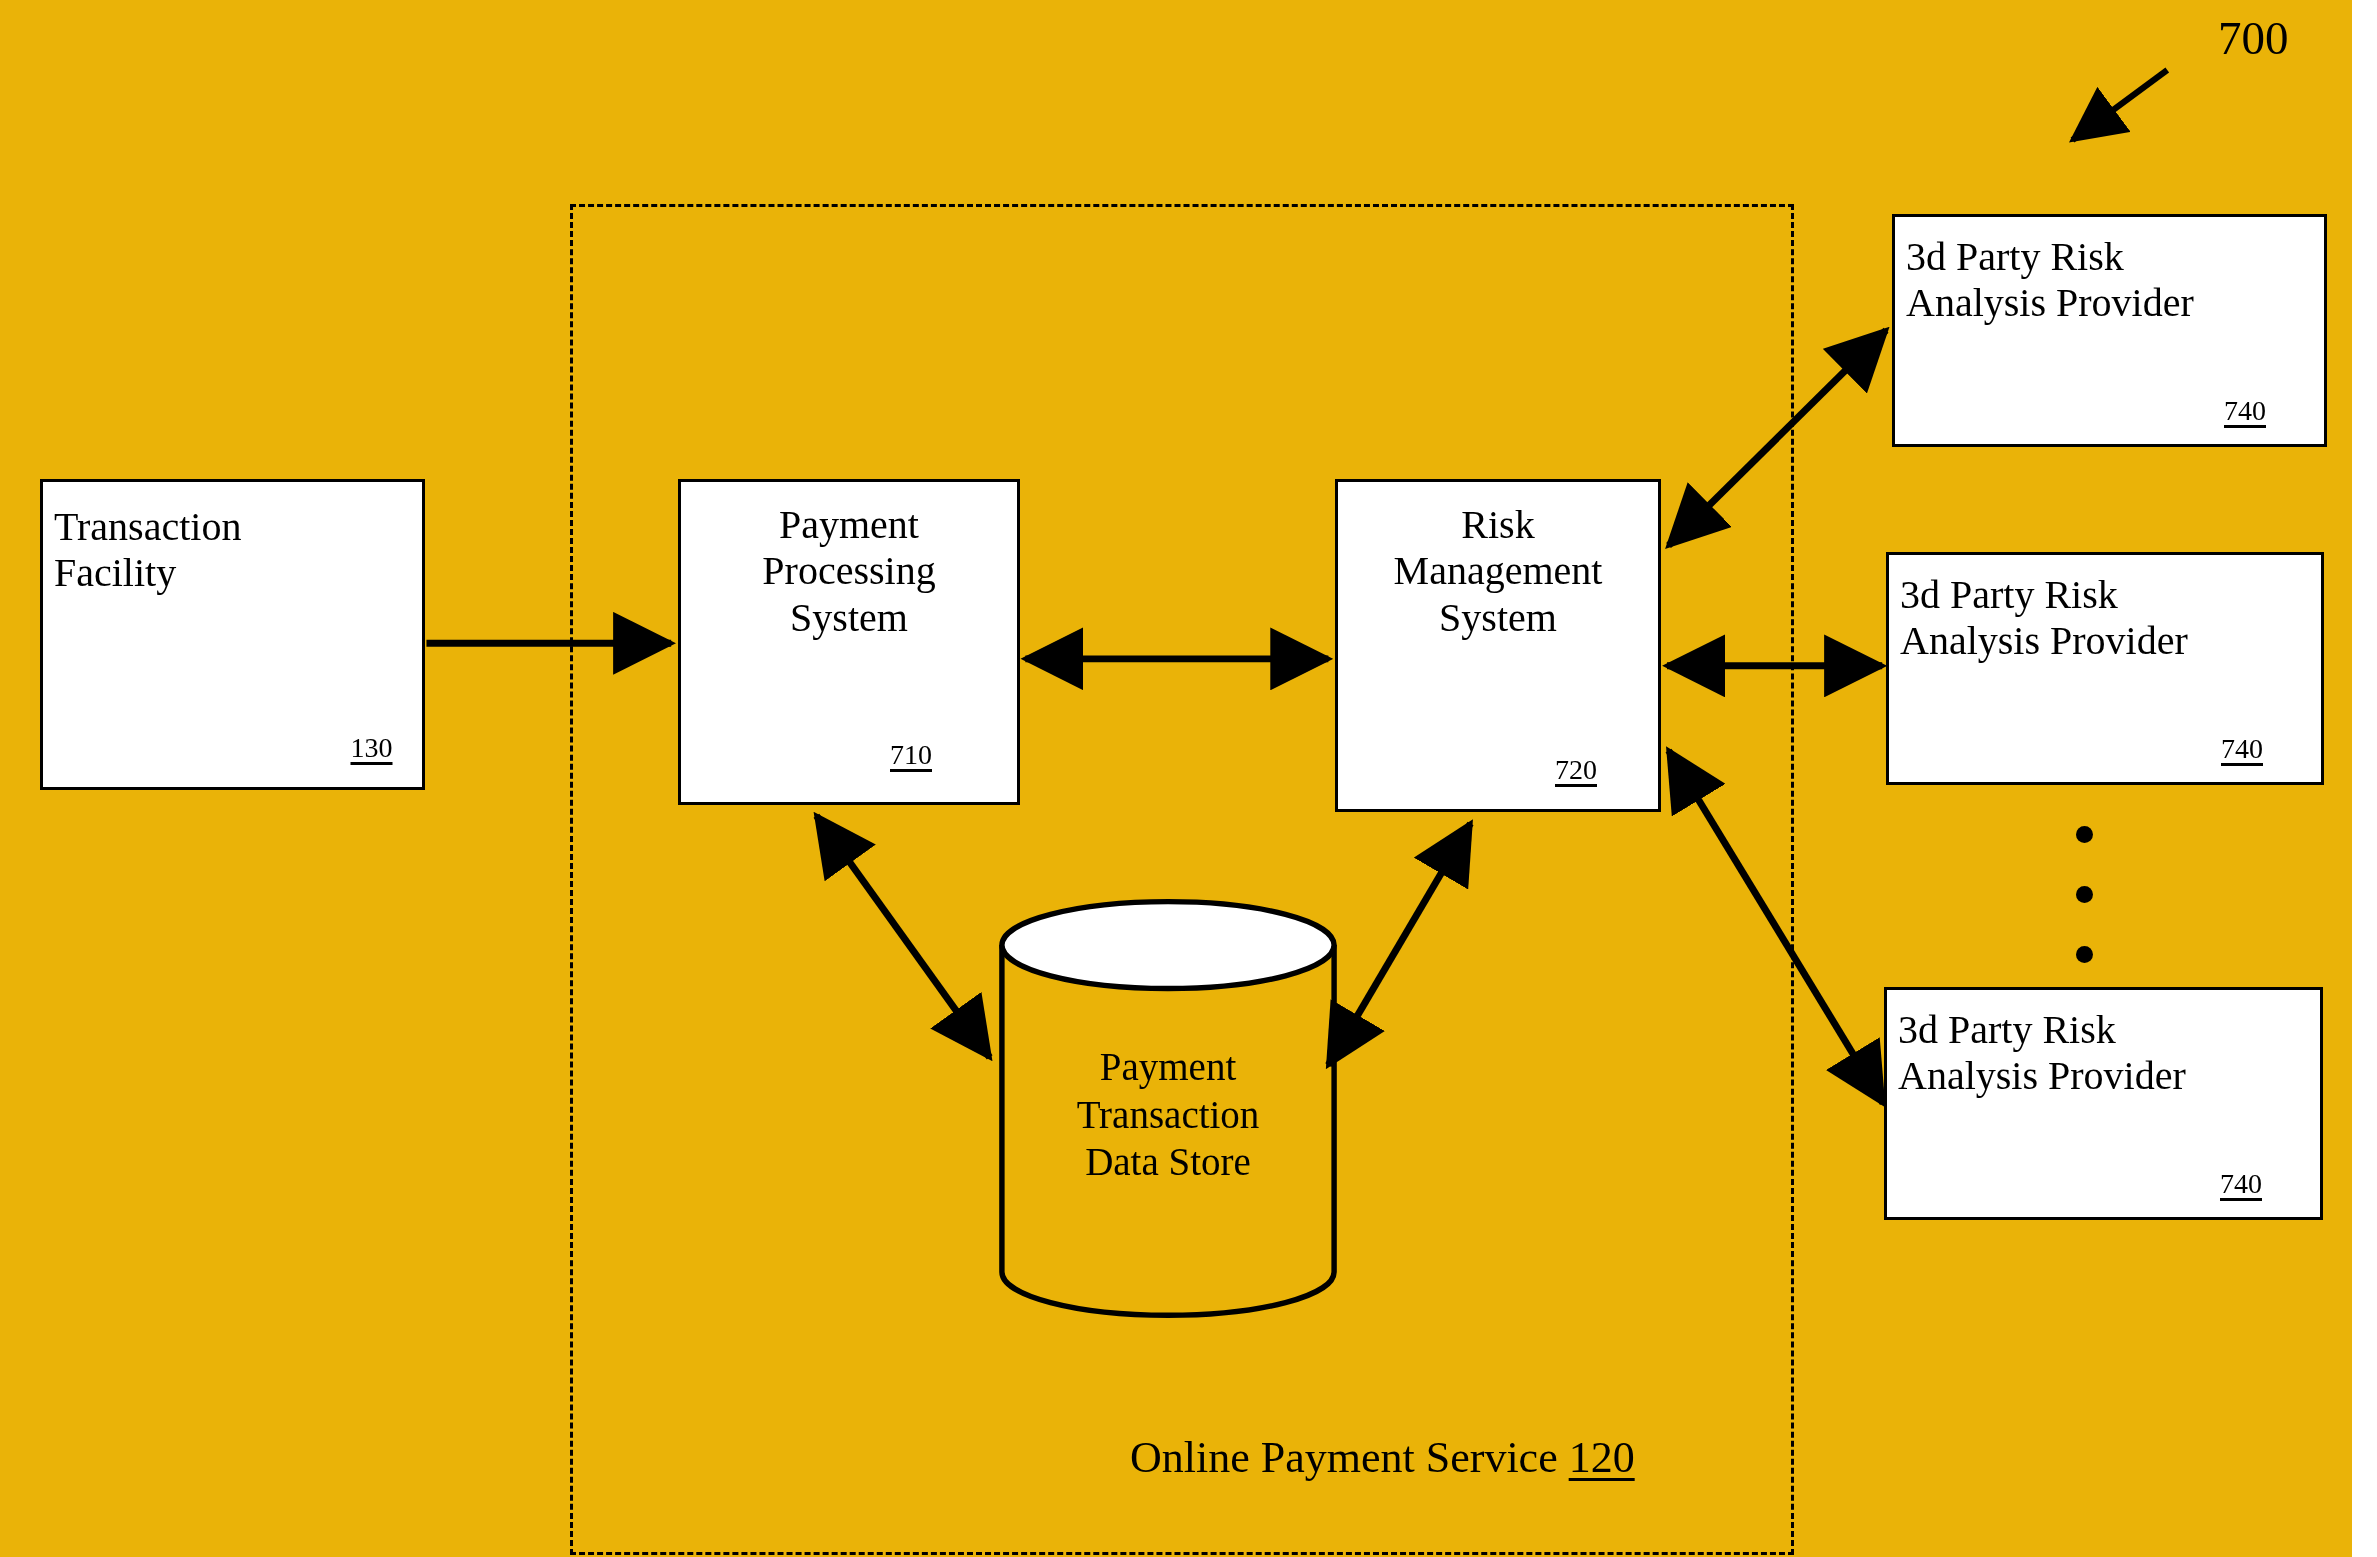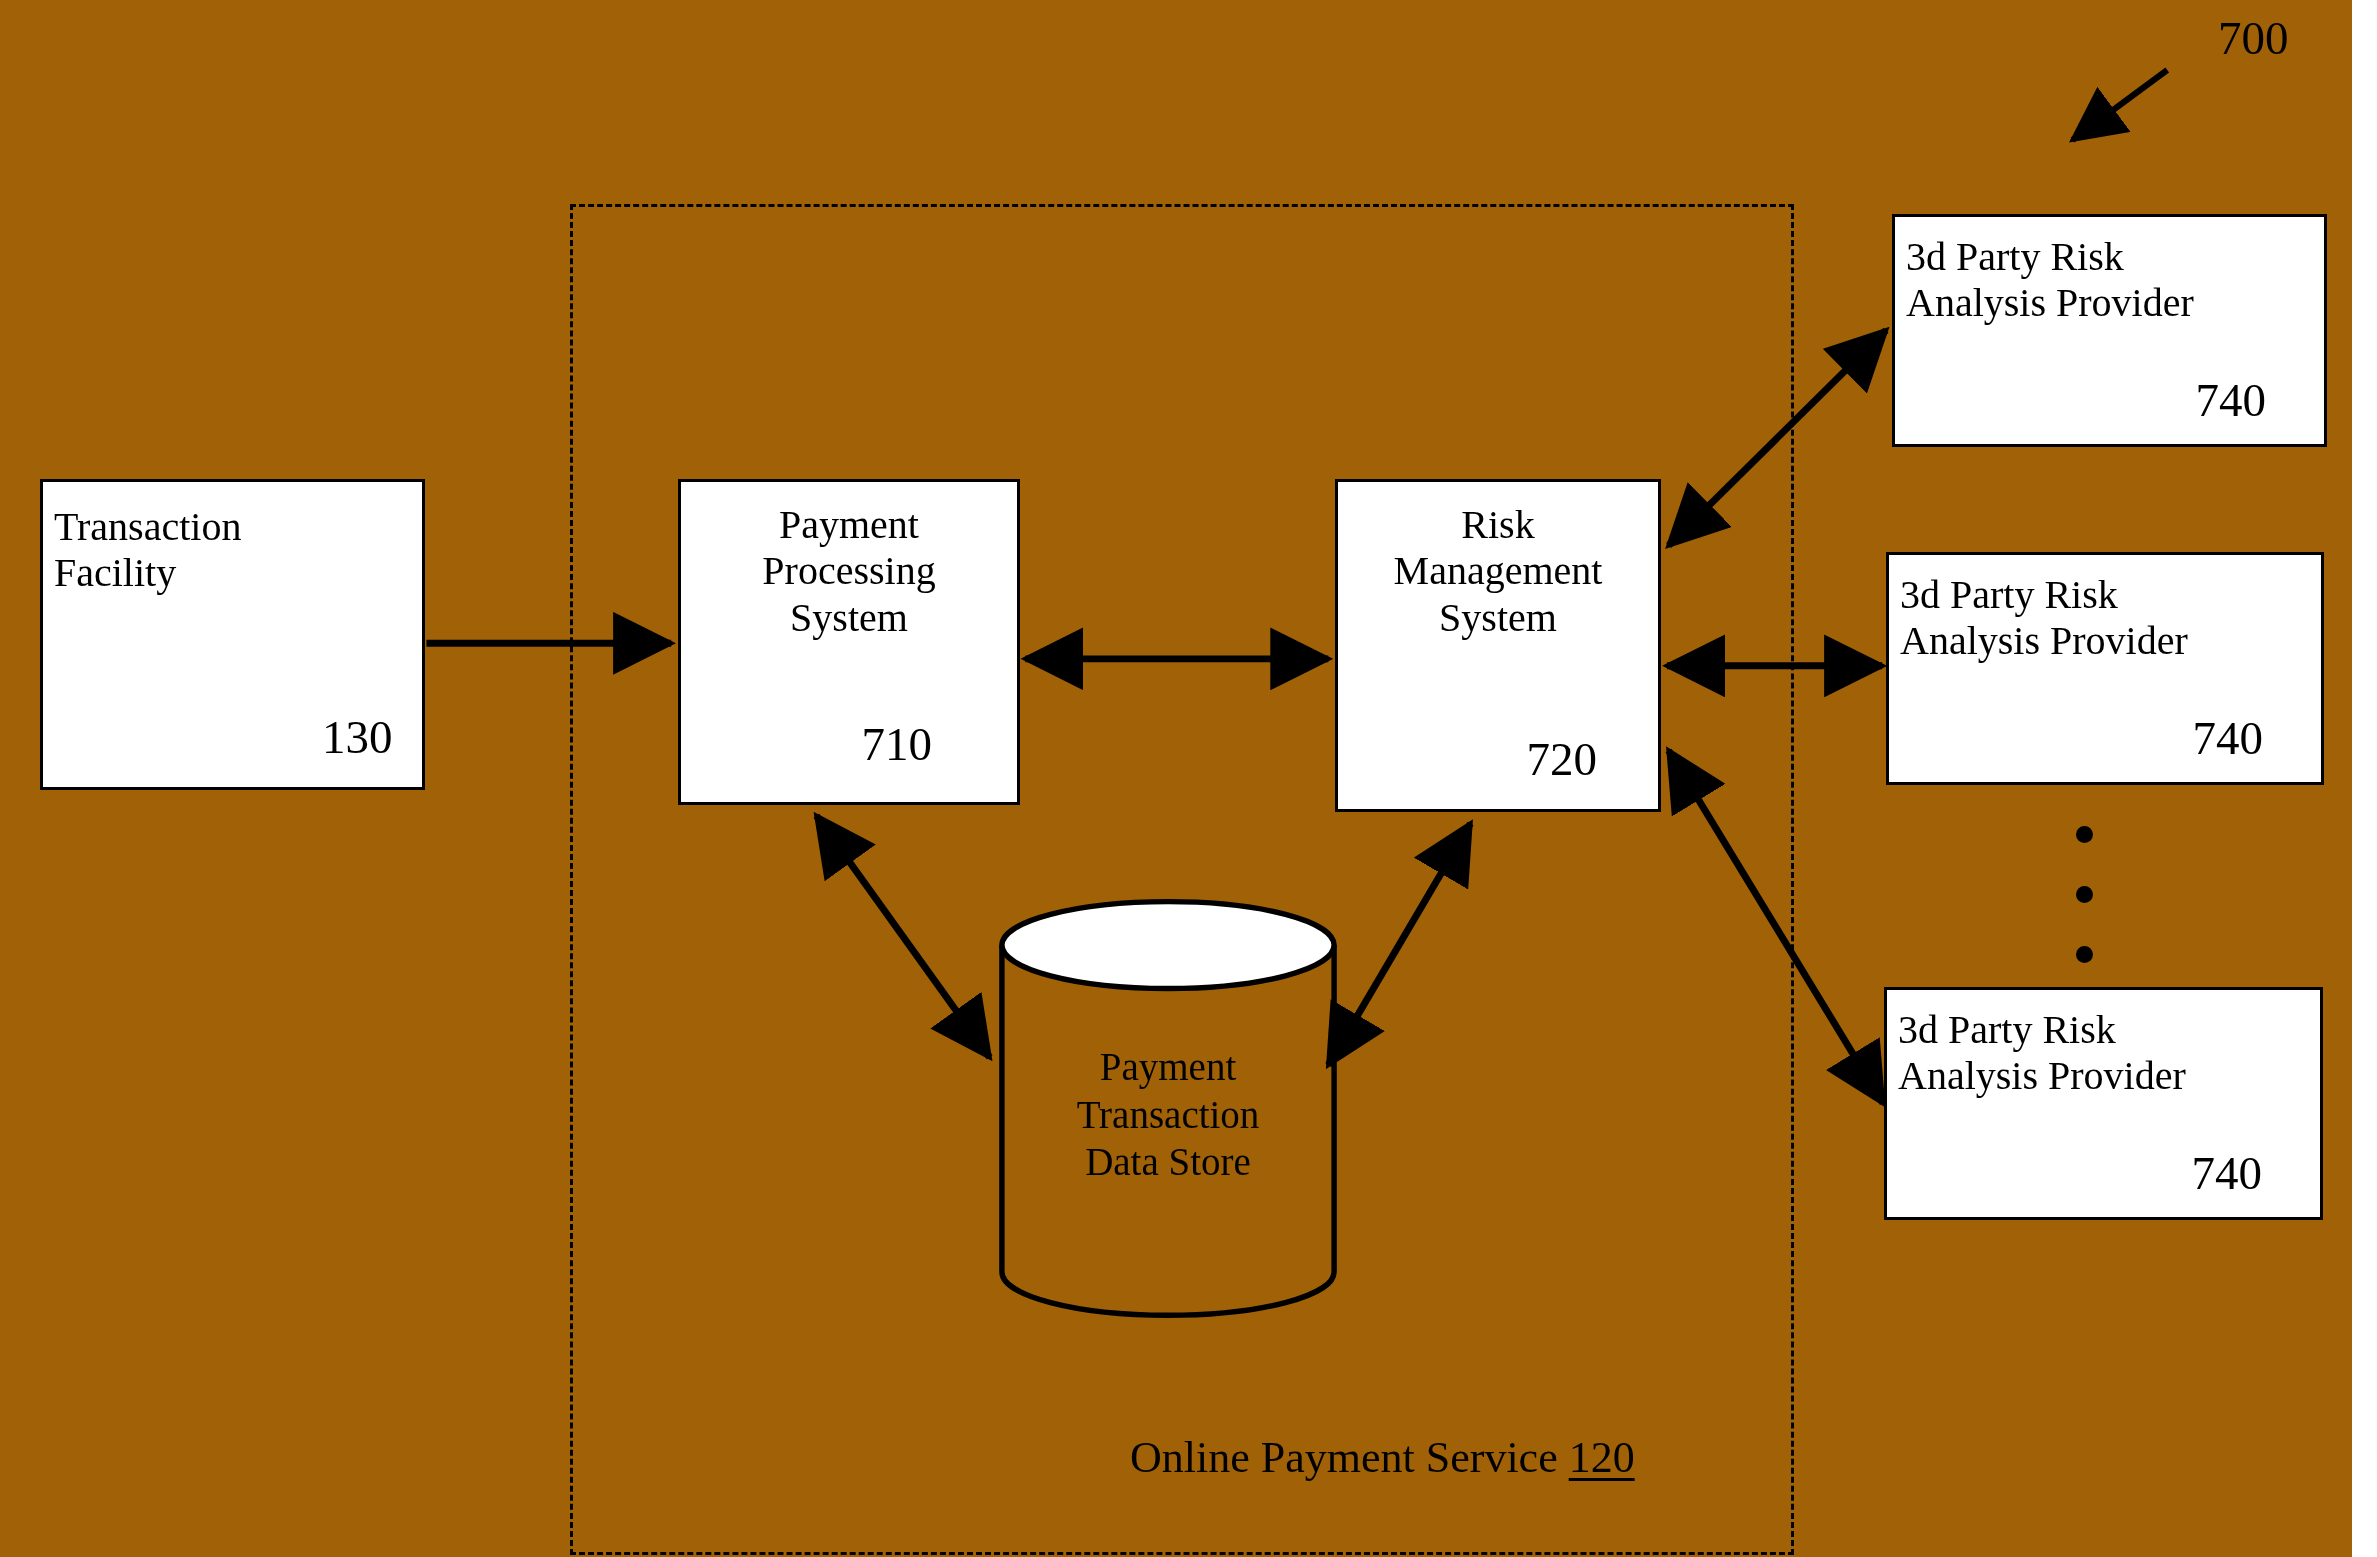--- a/index.html
+++ b/index.html
@@ -8,21 +8,21 @@
     background: #ffffff;
   }
   body {
     font-family: "Liberation Serif", "DejaVu Serif", serif;
     color: #000000;
   }
   #canvas {
     position: relative;
     width: 2352px;
     height: 1557px;
-    background: #a16207;
+    background: #eab308;
     overflow: hidden;
   }
   svg.layer {
     position: absolute;
     top: 0;
     left: 0;
     width: 2377px;
     height: 1557px;
     pointer-events: none;
   }
@@ -36,21 +36,22 @@
     position: absolute;
     left: 0;
     right: 0;
     font-size: 40px;
     line-height: 1.16;
   }
   .txt-center { text-align: center; }
   .txt-left { text-align: left; padding-left: 11px; }
   .ref {
     position: absolute;
-    font-size: 47px;
+    font-size: 28px;
+    text-decoration: underline;
     text-underline-offset: 5.4px;
     text-decoration-thickness: 3.1px;
   }
   
   #boundary {
     position: absolute;
     left: 570px;
     top: 204px;
     width: 1224px;
     height: 1351px;

